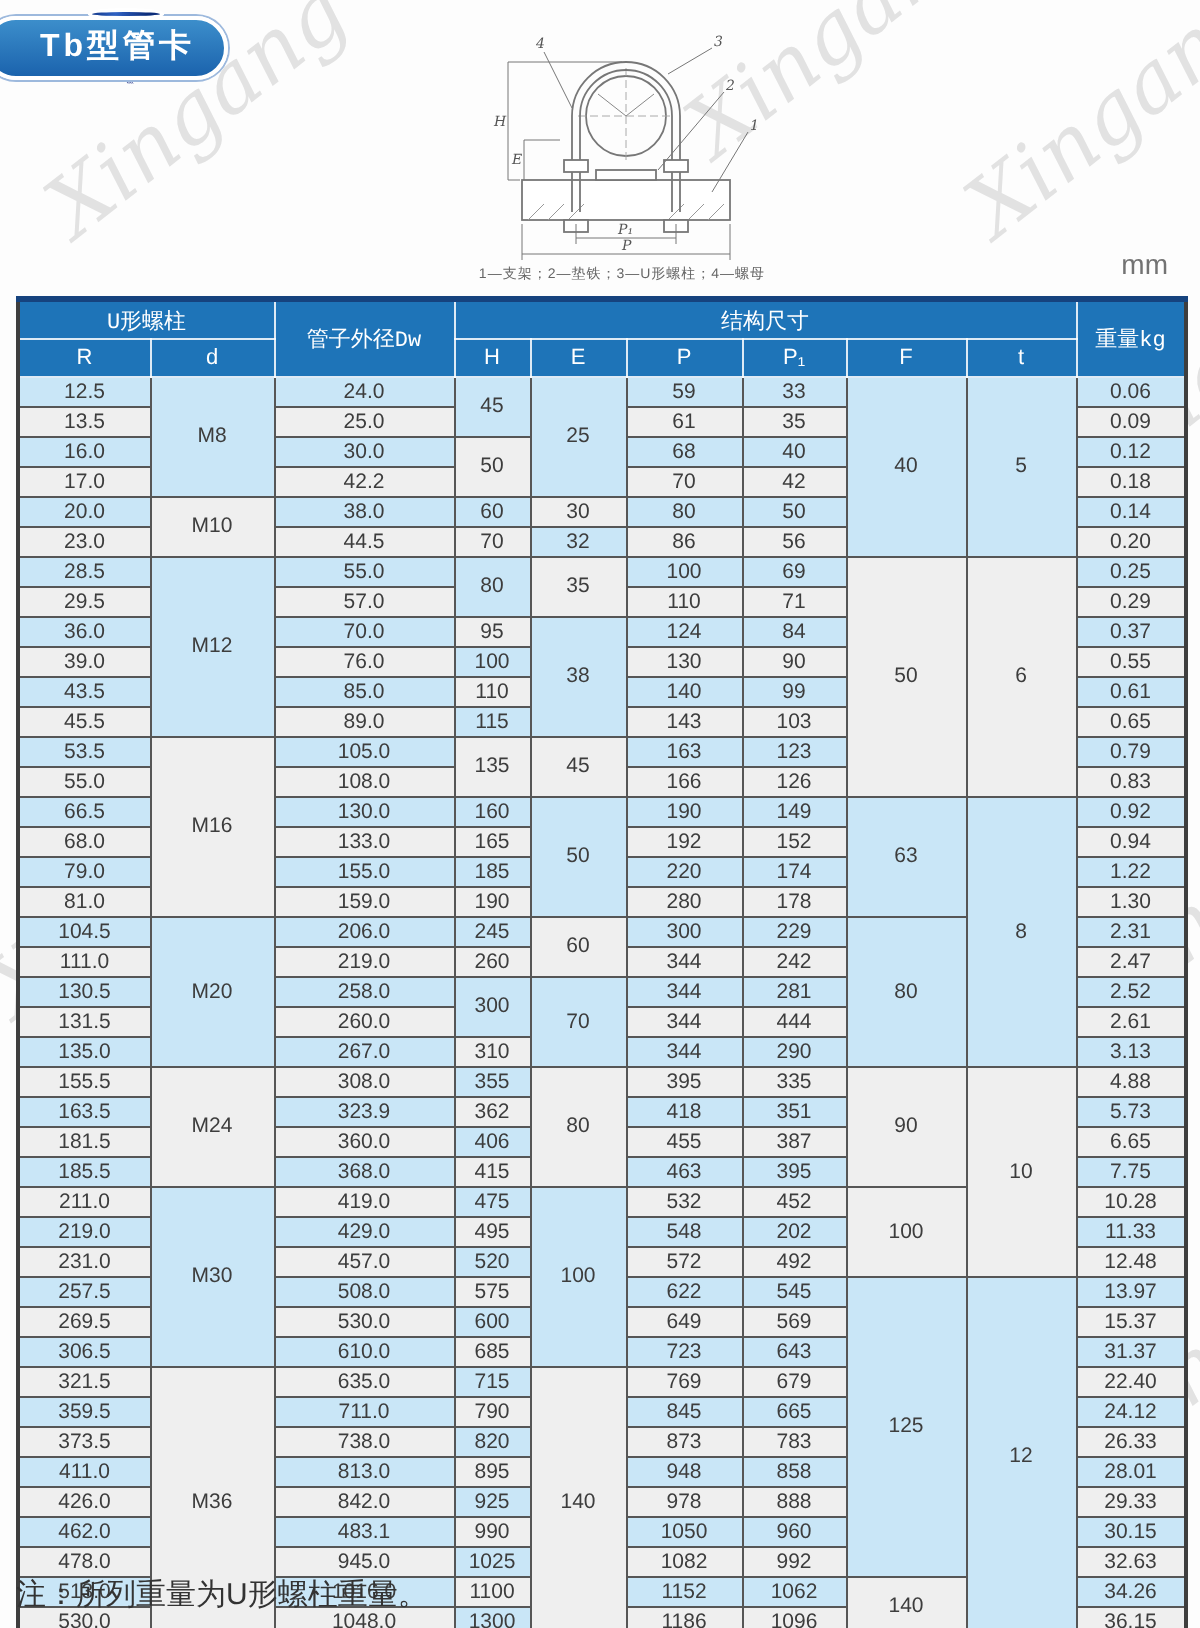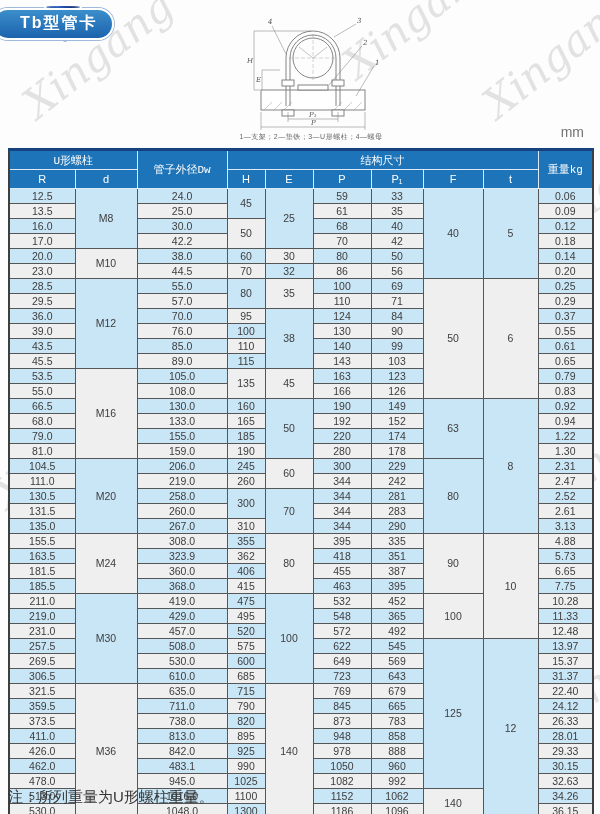--- a/index.html
+++ b/index.html
@@ -332,21 +332,21 @@
         <td class="b" rowspan="2">300</td>
         <td class="b" rowspan="3">70</td>
         <td class="b">344</td>
         <td class="b">281</td>
         <td class="b">2.52</td>
       </tr>
       <tr>
         <td class="w">131.5</td>
         <td class="w">260.0</td>
         <td class="w">344</td>
-        <td class="w">283</td>
+        <td class="w">444</td>
         <td class="w">2.61</td>
       </tr>
       <tr>
         <td class="b">135.0</td>
         <td class="b">267.0</td>
         <td class="w">310</td>
         <td class="b">344</td>
         <td class="b">290</td>
         <td class="b">3.13</td>
       </tr>
@@ -395,21 +395,21 @@
         <td class="w">532</td>
         <td class="w">452</td>
         <td class="w" rowspan="3">100</td>
         <td class="w">10.28</td>
       </tr>
       <tr>
         <td class="b">219.0</td>
         <td class="b">429.0</td>
         <td class="w">495</td>
         <td class="b">548</td>
-        <td class="b">365</td>
+        <td class="b">202</td>
         <td class="b">11.33</td>
       </tr>
       <tr>
         <td class="w">231.0</td>
         <td class="w">457.0</td>
         <td class="b">520</td>
         <td class="w">572</td>
         <td class="w">492</td>
         <td class="w">12.48</td>
       </tr>

